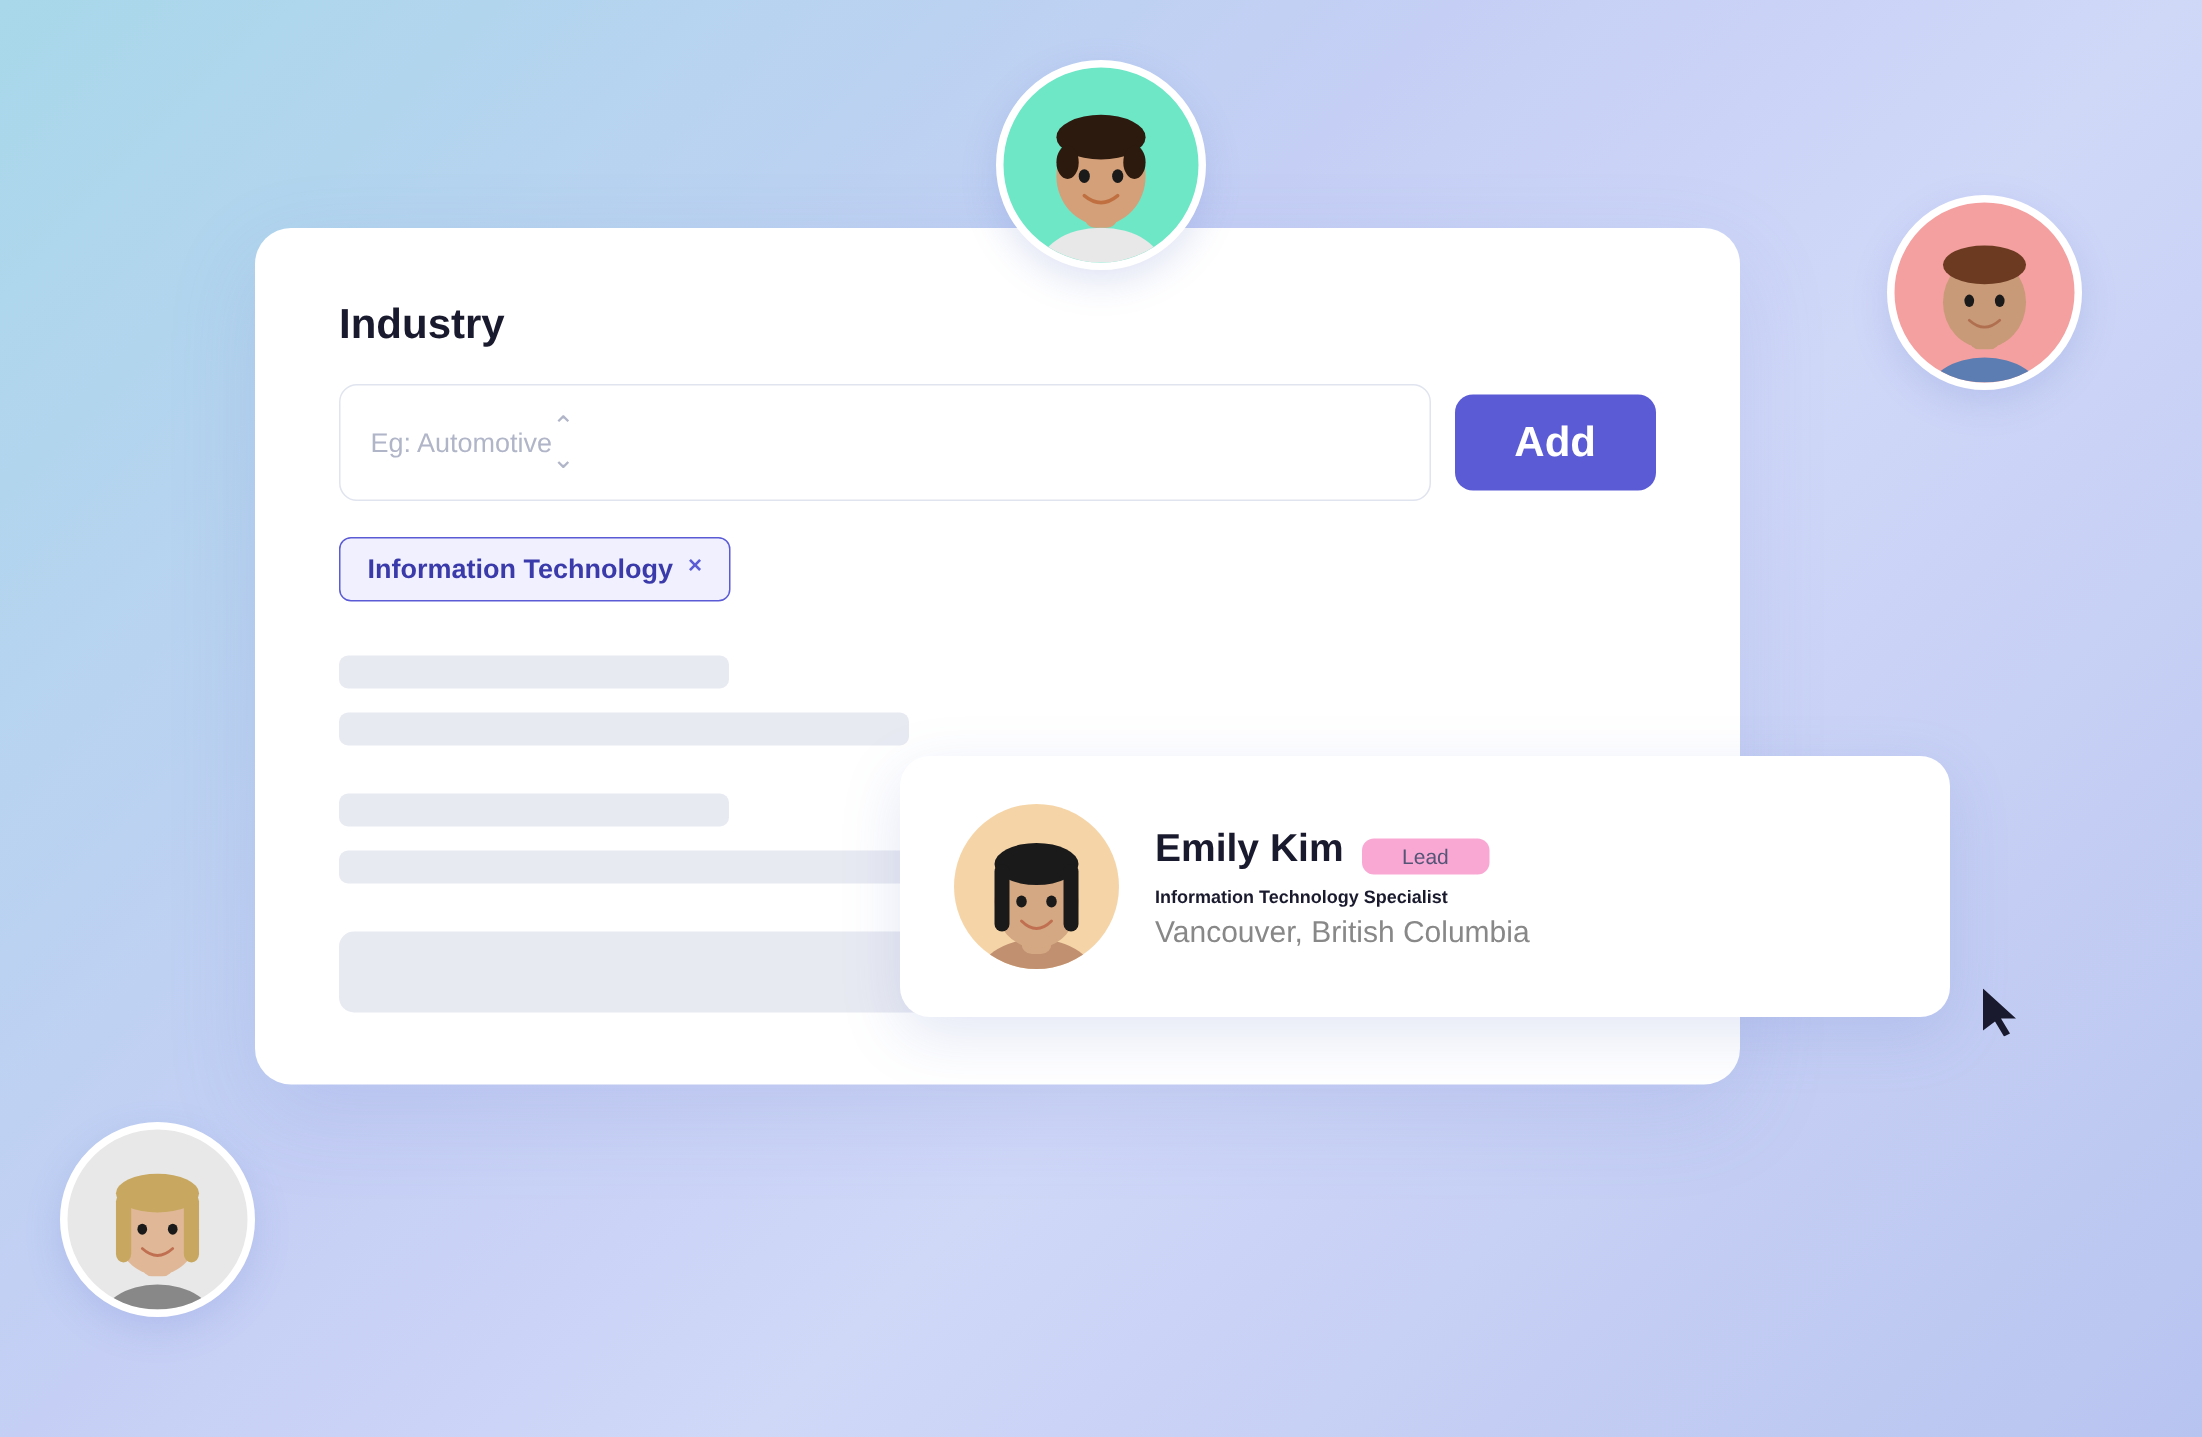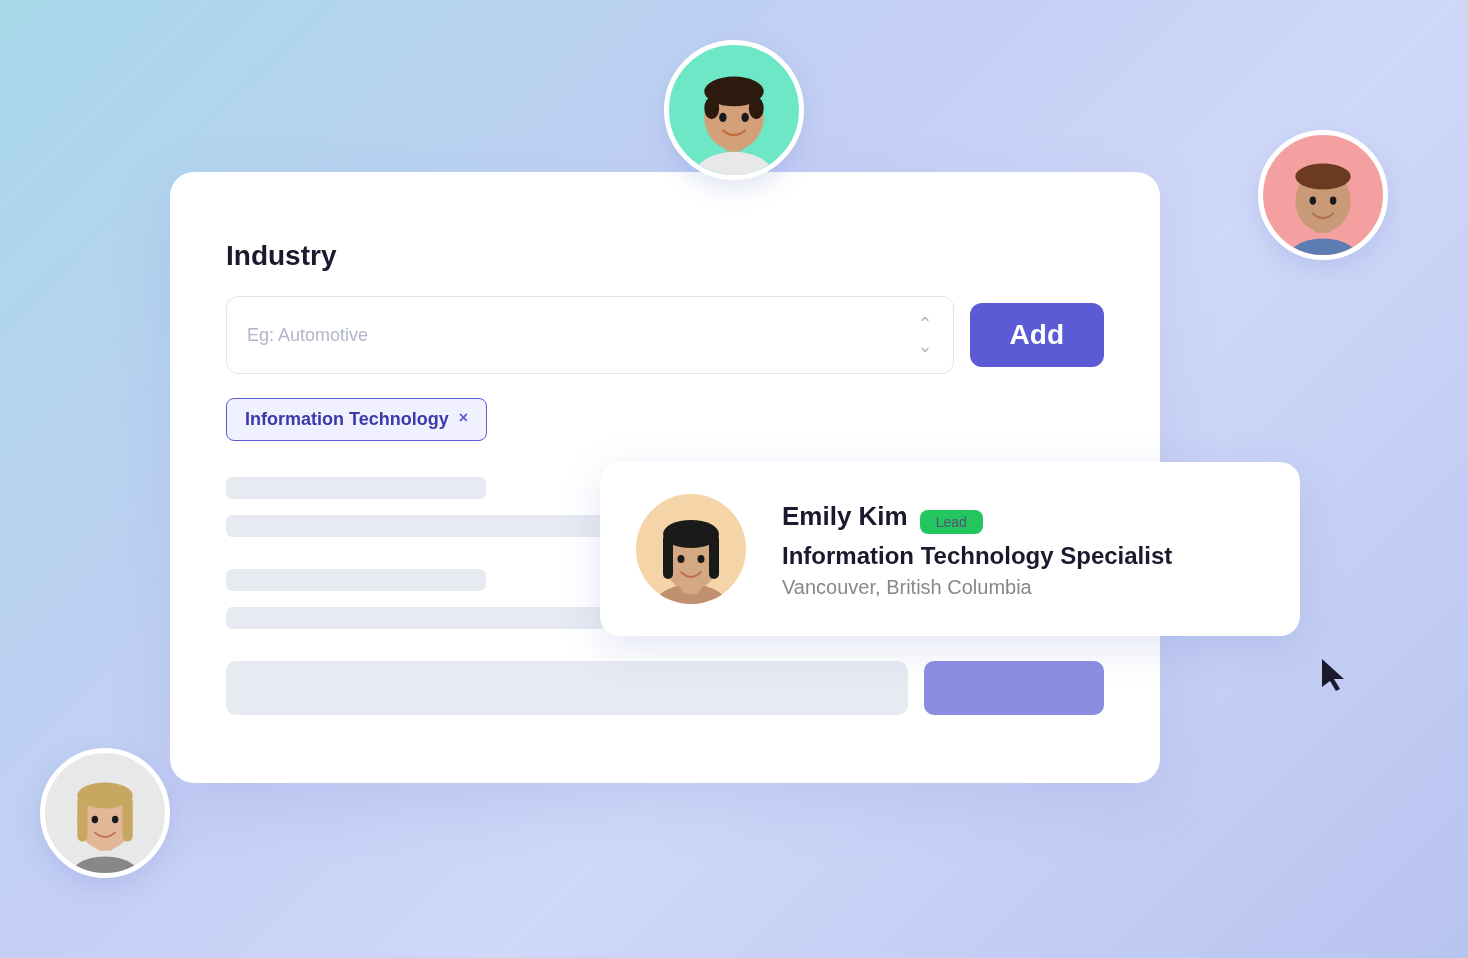--- a/index.html
+++ b/index.html
@@ -15,26 +15,26 @@
 
     .page-wrapper {
       width: 100%;
       height: 100%;
       position: relative;
     }
 
     
     .main-card {
       position: absolute;
-      top: 172px;
+      top: 152px;
       left: 170px;
       width: 990px;
       background: #ffffff;
       border-radius: 24px;
-      padding: 68px 56px;
+      padding: 48px 56px;
       box-shadow: 0 20px 60px rgba(100, 120, 200, 0.15);
       z-index: 2;
     }
 
     .industry-label {
       font-size: 28px;
       font-weight: 700;
       color: #1a1a2e;
       margin-bottom: 24px;
     }
@@ -43,21 +43,21 @@
       display: flex;
       gap: 16px;
       align-items: center;
       margin-bottom: 24px;
     }
 
     .industry-select {
       flex: 1;
       display: flex;
       align-items: center;
-      justify-content: space-between;
+      justify-content: flex-start;
       border: 1.5px solid #e0e4ef;
       border-radius: 12px;
       padding: 16px 20px;
       background: #fff;
       cursor: pointer;
     }
 
     .industry-select-placeholder {
       color: #b0b5c8;
       font-size: 18px;
@@ -194,31 +194,31 @@
       border-radius: 50%;
       background: #e8e8e8;
       border: 5px solid #fff;
       overflow: hidden;
       box-shadow: 0 8px 24px rgba(100,120,200,0.2);
     }
 
     
     .profile-card {
       position: absolute;
-      top: 462px;
+      top: 504px;
       left: 600px;
       width: 700px;
       background: #ffffff;
       border-radius: 20px;
       padding: 32px 36px;
       box-shadow: 0 12px 40px rgba(100, 120, 200, 0.18);
       z-index: 10;
       display: flex;
       align-items: center;
-      gap: 36px;
+      gap: 24px;
     }
 
     .profile-avatar {
       width: 110px;
       height: 110px;
       border-radius: 50%;
       background: #f5d5a8;
       flex-shrink: 0;
       overflow: hidden;
       display: flex;
@@ -237,31 +237,31 @@
       margin-bottom: 8px;
     }
 
     .profile-name {
       font-size: 26px;
       font-weight: 700;
       color: #1a1a2e;
     }
 
     .profile-badge {
-      background: #22c55e;
+      background: #f9a8d4;
       color: #555577;
       border-radius: 8px;
-      padding: 4px 16px;
+      padding: 4px 27px;
       font-size: 14px;
       font-weight: 500;
       margin-top: 11px;
     }
 
     .profile-title {
-      font-size: 24px;
+      font-size: 12px;
       font-weight: 700;
       color: #1a1a2e;
       margin-bottom: 6px;
     }
 
     .profile-location {
       font-size: 20px;
       color: #888;
     }
 

